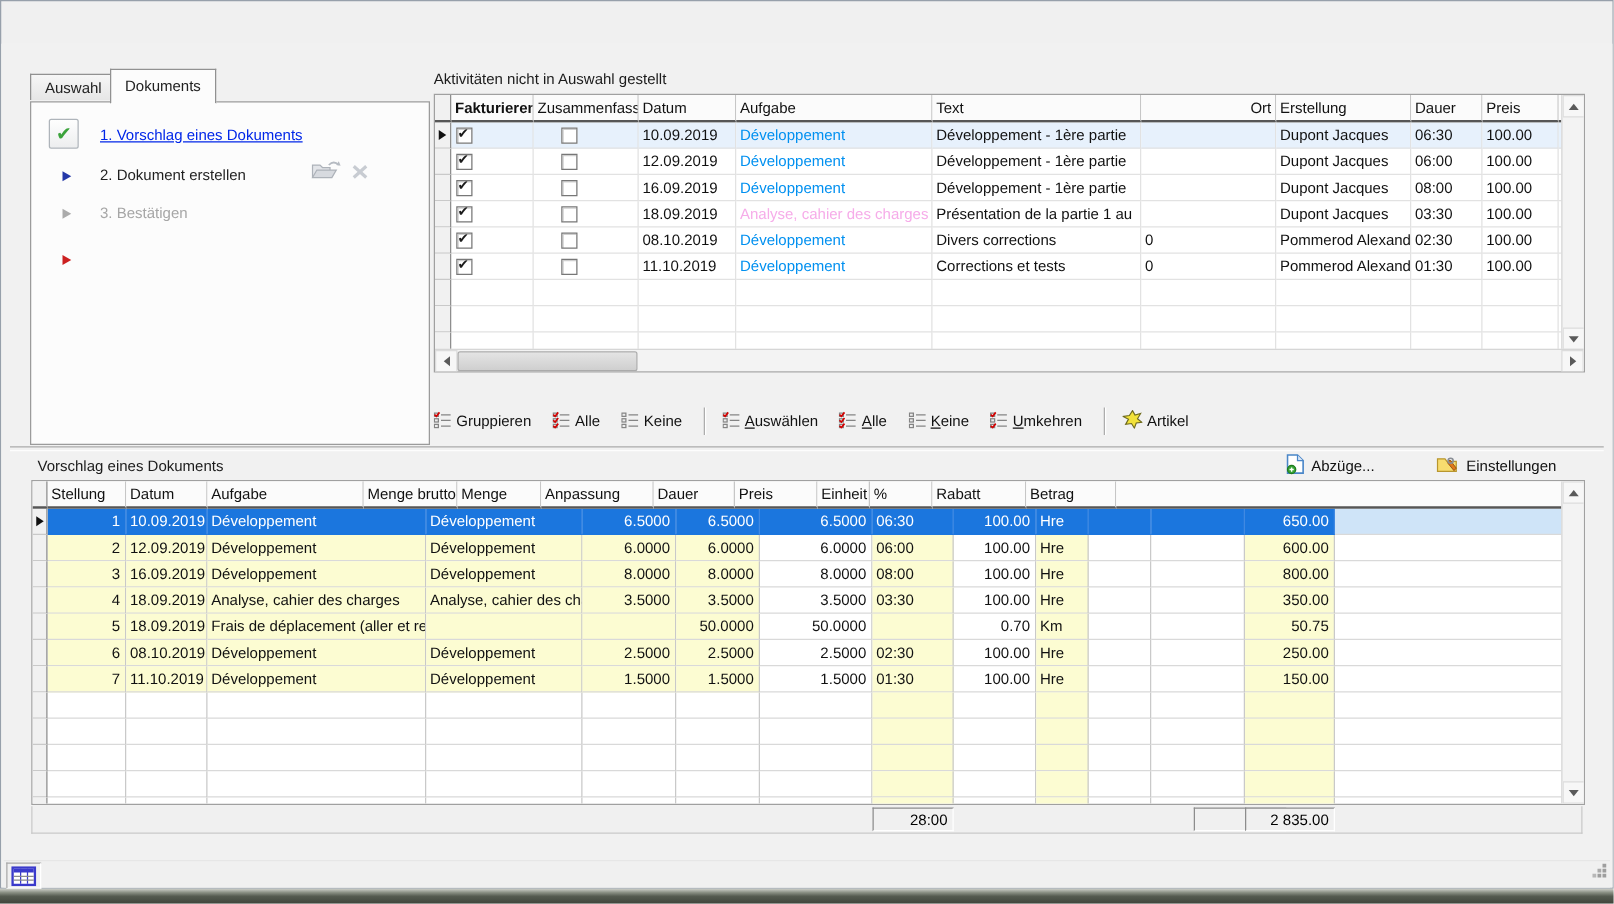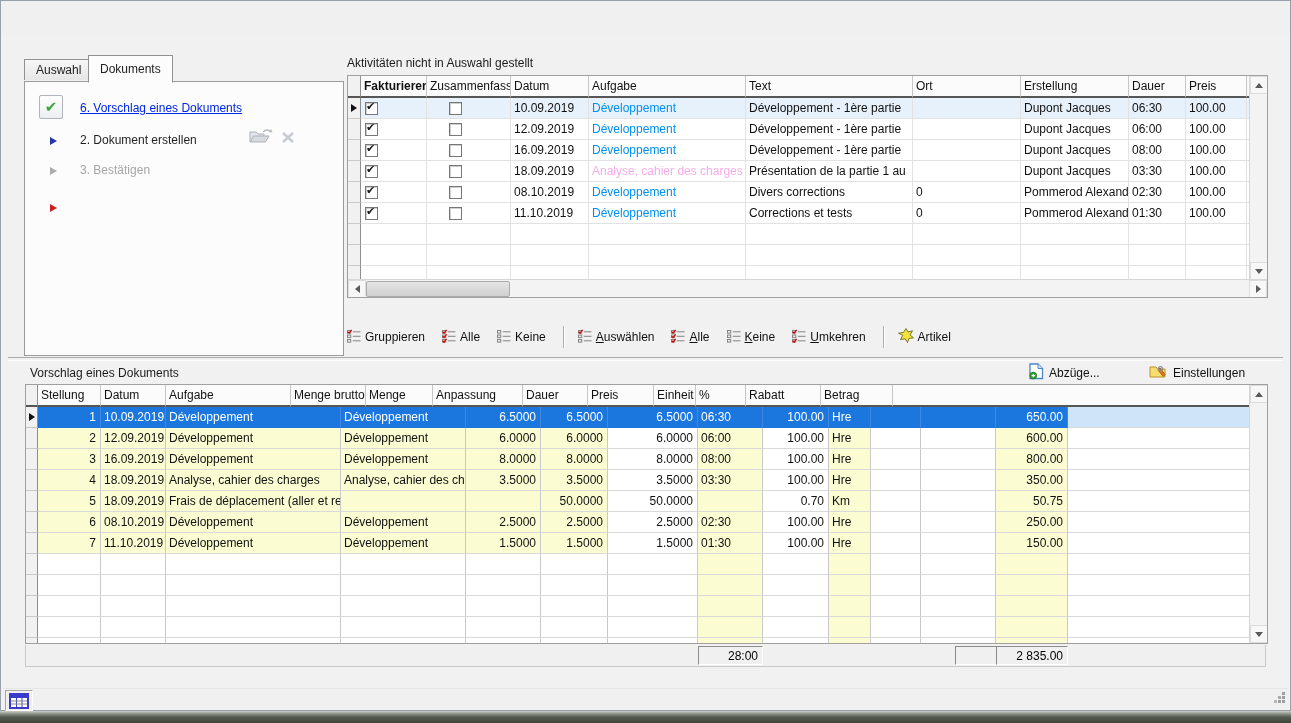--- a/index.html
+++ b/index.html
@@ -95,21 +95,21 @@
   <div class="window">
 
 
     <div class="client">
 
       <div class="tab inactive">Auswahl</div>
       <div class="tab active">Dokuments</div>
 
       <div class="groupbox">
         <span class="wz-check">✔</span>
-        <a class="wz-link">6. Vorschlag eines Dokuments</a>
+        <a class="wz-link">1. Vorschlag eines Dokuments</a>
 
         <span class="arr blue" style="left:25px;top:55px;"></span>
         <span class="wz-item" style="left:55px;top:51px;">2. Dokument erstellen</span>
         <span class="wz-ico" style="left:224px;top:46px;">
           <svg width="24" height="17" viewBox="0 0 24 17">
             <path d="M1 14 V4 h6 l2 2 h6 v2" fill="#E3E5E9" stroke="#ADB2B9"></path>
             <path d="M1 14 L4.5 8 H20 L16.5 14 Z" fill="#D7DADF" stroke="#ADB2B9"></path>
             <path d="M14 4 q4 -4 8 0" fill="none" stroke="#B6BBC2" stroke-width="1.4"></path>
             <path d="M22 1 l1.5 3.5 L20 4 Z" fill="#B6BBC2"></path>
           </svg>
@@ -130,21 +130,21 @@
 
       <div class="grid" id="actGrid" style="left:346px;top:40px;width:919px;height:221px;">
         <div id="actHead" style="position:absolute;left:0;top:0;right:17px;">
             <div class="grow h">
               <div class="cell ind h" style="width: 13px; border-bottom: 2px solid rgb(86, 86, 86);"></div>
               <div class="cell h" style="width: 66px; font-weight: bold;">Fakturieren</div>
               <div class="cell h" style="width: 84px;">Zusammenfassen</div>
               <div class="cell h" style="width: 78px;">Datum</div>
               <div class="cell h" style="width: 157px;">Aufgabe</div>
               <div class="cell h" style="width: 167px;">Text</div>
-              <div class="cell h" style="width: 108px;">Ort</div>
+              <div class="cell h" style="width: 108px; text-align: right;">Ort</div>
               <div class="cell h" style="width: 108px;">Erstellung</div>
               <div class="cell h" style="width: 57px;">Dauer</div>
               <div class="cell h" style="width: 61px;">Preis</div>
               <div class="cell h fill"></div>
             </div>
           </div>
         <div id="actBody" style="position:absolute;left:0;top:22px;right:17px;bottom:17px;overflow:hidden;">
             <div class="grow">
               <div class="cell ind" style="width: 13px;">
                 <span class="rowarrow"></span>

